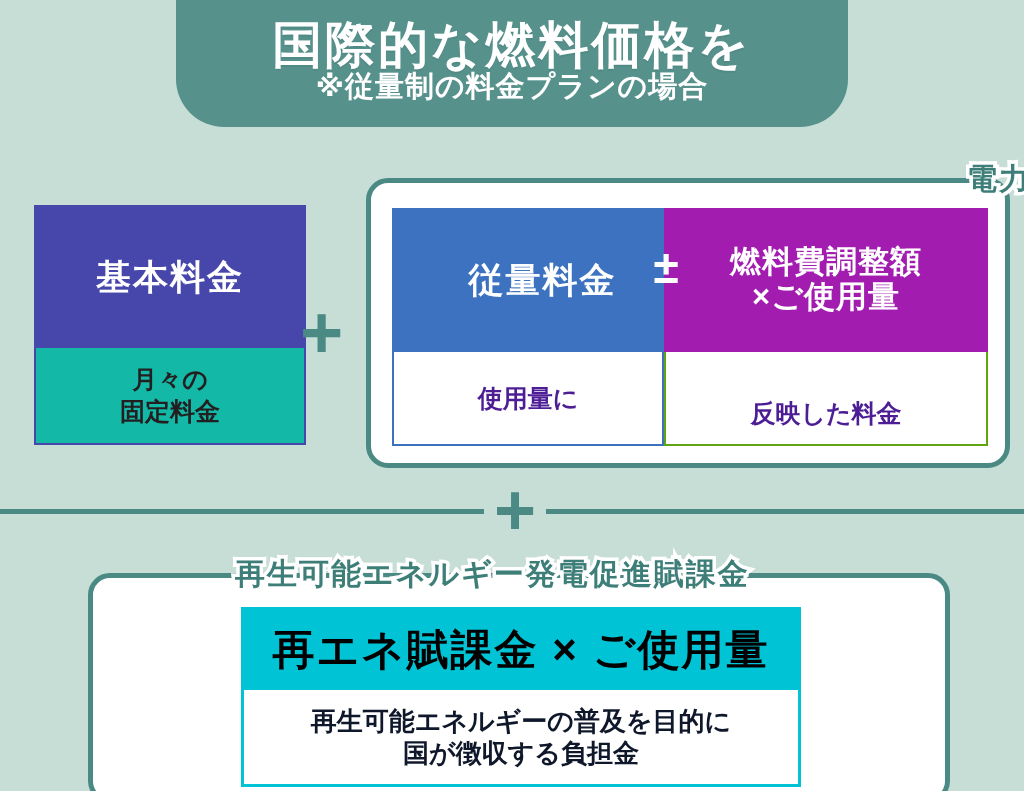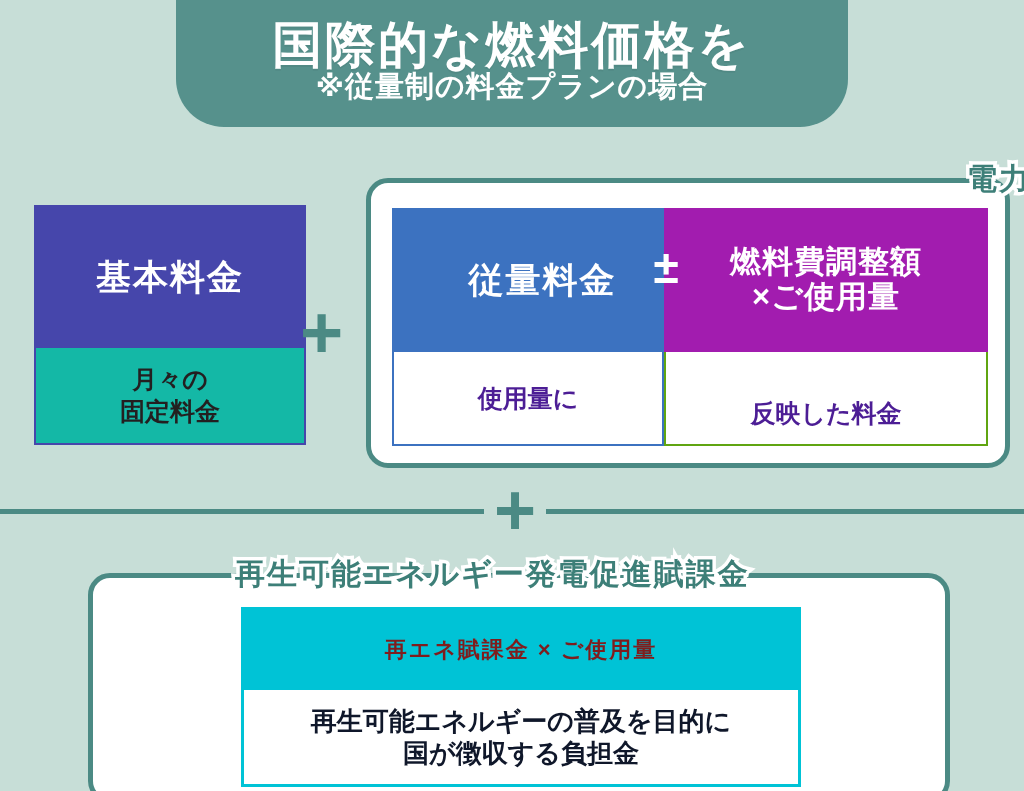--- a/index.html
+++ b/index.html
@@ -183,21 +183,21 @@
     left:148px; top:29px; width:560px; height:180px;
     box-sizing:border-box;
     border:3px solid #00c3d6;
     background:#ffffff;
     display:flex;flex-direction:column;
   }
   #renew-head{
     background:#00c3d6;
     height:80px;
     display:flex;align-items:center;justify-content:center;
-    color:#7f1d1d;font-size:22px;font-weight:bold;letter-spacing:2px;
+    color:#000000;font-size:42px;font-weight:bold;letter-spacing:2px;
   }
   #renew-body{
     flex:1;
     display:flex;align-items:center;justify-content:center;
     color:#0f172a;font-size:26px;font-weight:bold;
     text-align:center;line-height:1.25;
   }
 </style>
 </head>
 <body>

